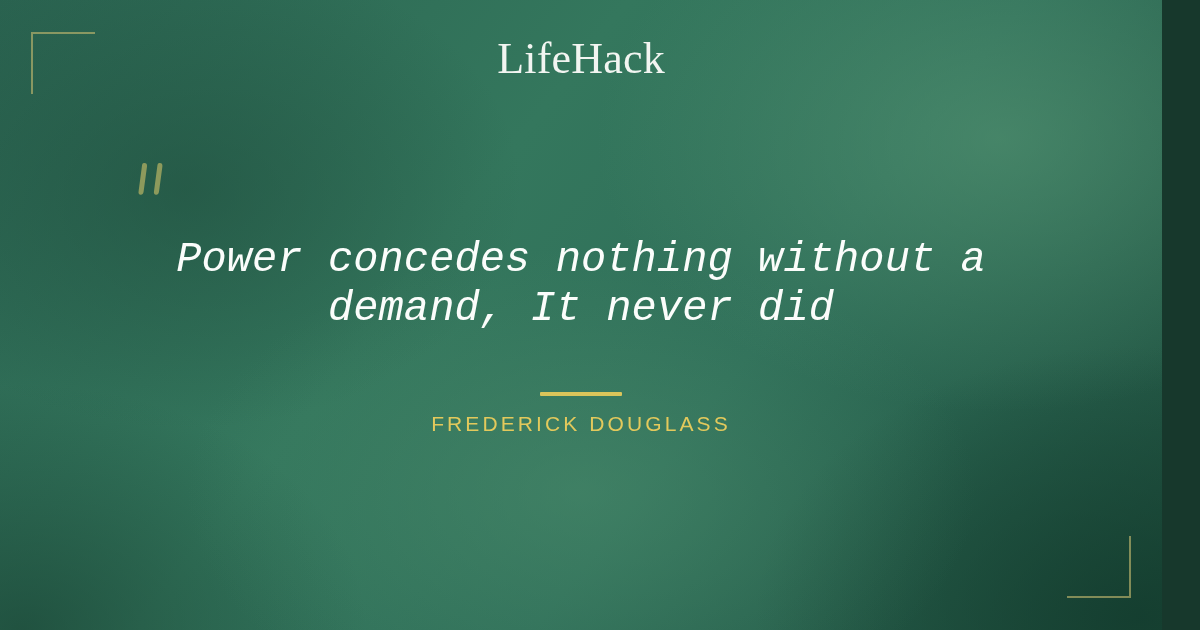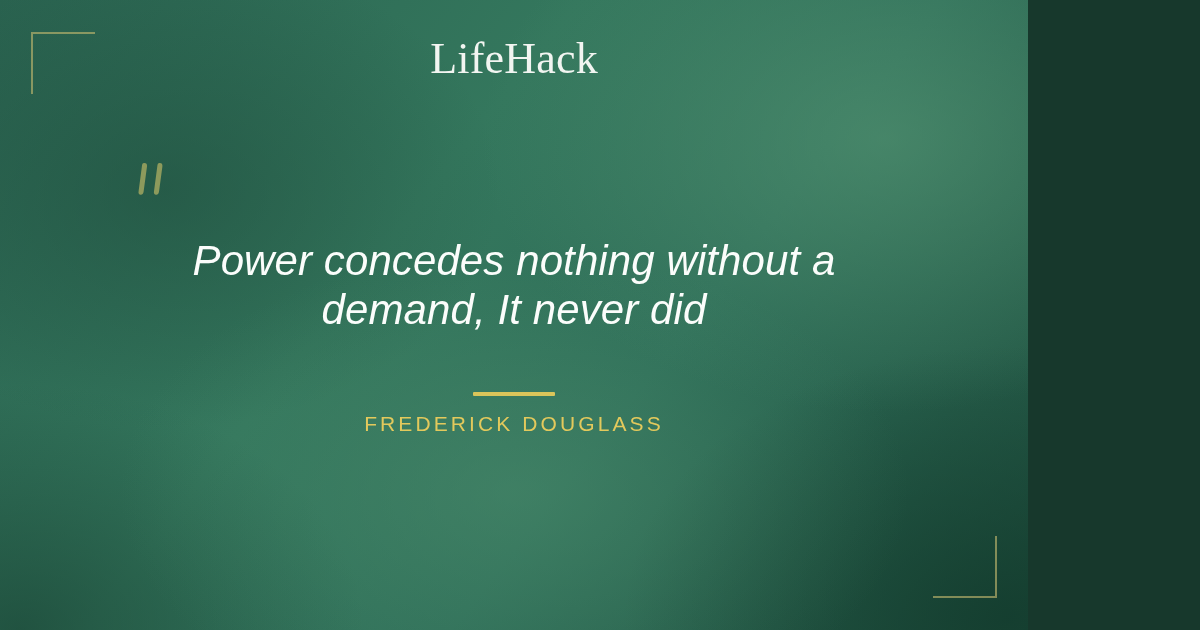--- a/index.html
+++ b/index.html
@@ -7,32 +7,33 @@
     margin: 0;
     padding: 0;
     background: #17382c;
   }
   body {
     font-family: "Liberation Sans", sans-serif;
   }
 
   .card {
     position: relative;
-    width: 1028px;
+    width: 1140px;
     height: 630px;
     overflow: hidden;
     background-color: #2e6e57;
     
     background-image:
       radial-gradient(ellipse 560px 380px at 86% 22%, rgba(86,150,116,0.60) 0%, rgba(86,150,116,0.22) 45%, rgba(86,150,116,0) 72%),
       radial-gradient(ellipse 520px 320px at 50% 78%, rgba(78,143,110,0.50) 0%, rgba(78,143,110,0.16) 50%, rgba(78,143,110,0) 76%),
       radial-gradient(ellipse 420px 300px at 16% 30%, rgba(30,76,60,0.55) 0%, rgba(30,76,60,0.18) 55%, rgba(30,76,60,0) 80%),
       radial-gradient(ellipse 480px 340px at 98% 98%, rgba(18,58,44,0.80) 0%, rgba(18,58,44,0.30) 52%, rgba(18,58,44,0) 80%),
       radial-gradient(ellipse 420px 300px at 2% 100%, rgba(22,62,48,0.62) 0%, rgba(22,62,48,0.20) 55%, rgba(22,62,48,0) 82%),
       linear-gradient(128deg, #2a6350 0%, #34775d 38%, #2f6f59 62%, #1f4f3e 100%);
+    padding-left: 22px;
   }
 
   
   .corner {
     position: absolute;
     width: 62px;
     height: 60px;
     pointer-events: none;
   }
   .corner-tl {
@@ -80,21 +81,21 @@
   
   .quote-block {
     position: absolute;
     left: 0;
     right: 0;
     top: 236px;
     padding: 0 118px;
     text-align: center;
   }
   .quote-text {
-    font-family: Liberation Sans, sans-serif;
+    font-family: Liberation Mono, monospace;
     font-style: italic;
     font-weight: 400;
     font-size: 42px;
     line-height: 49px;
     color: #fbfdfb;
     letter-spacing: 0.1px;
     margin: 0;
   }
 
   

